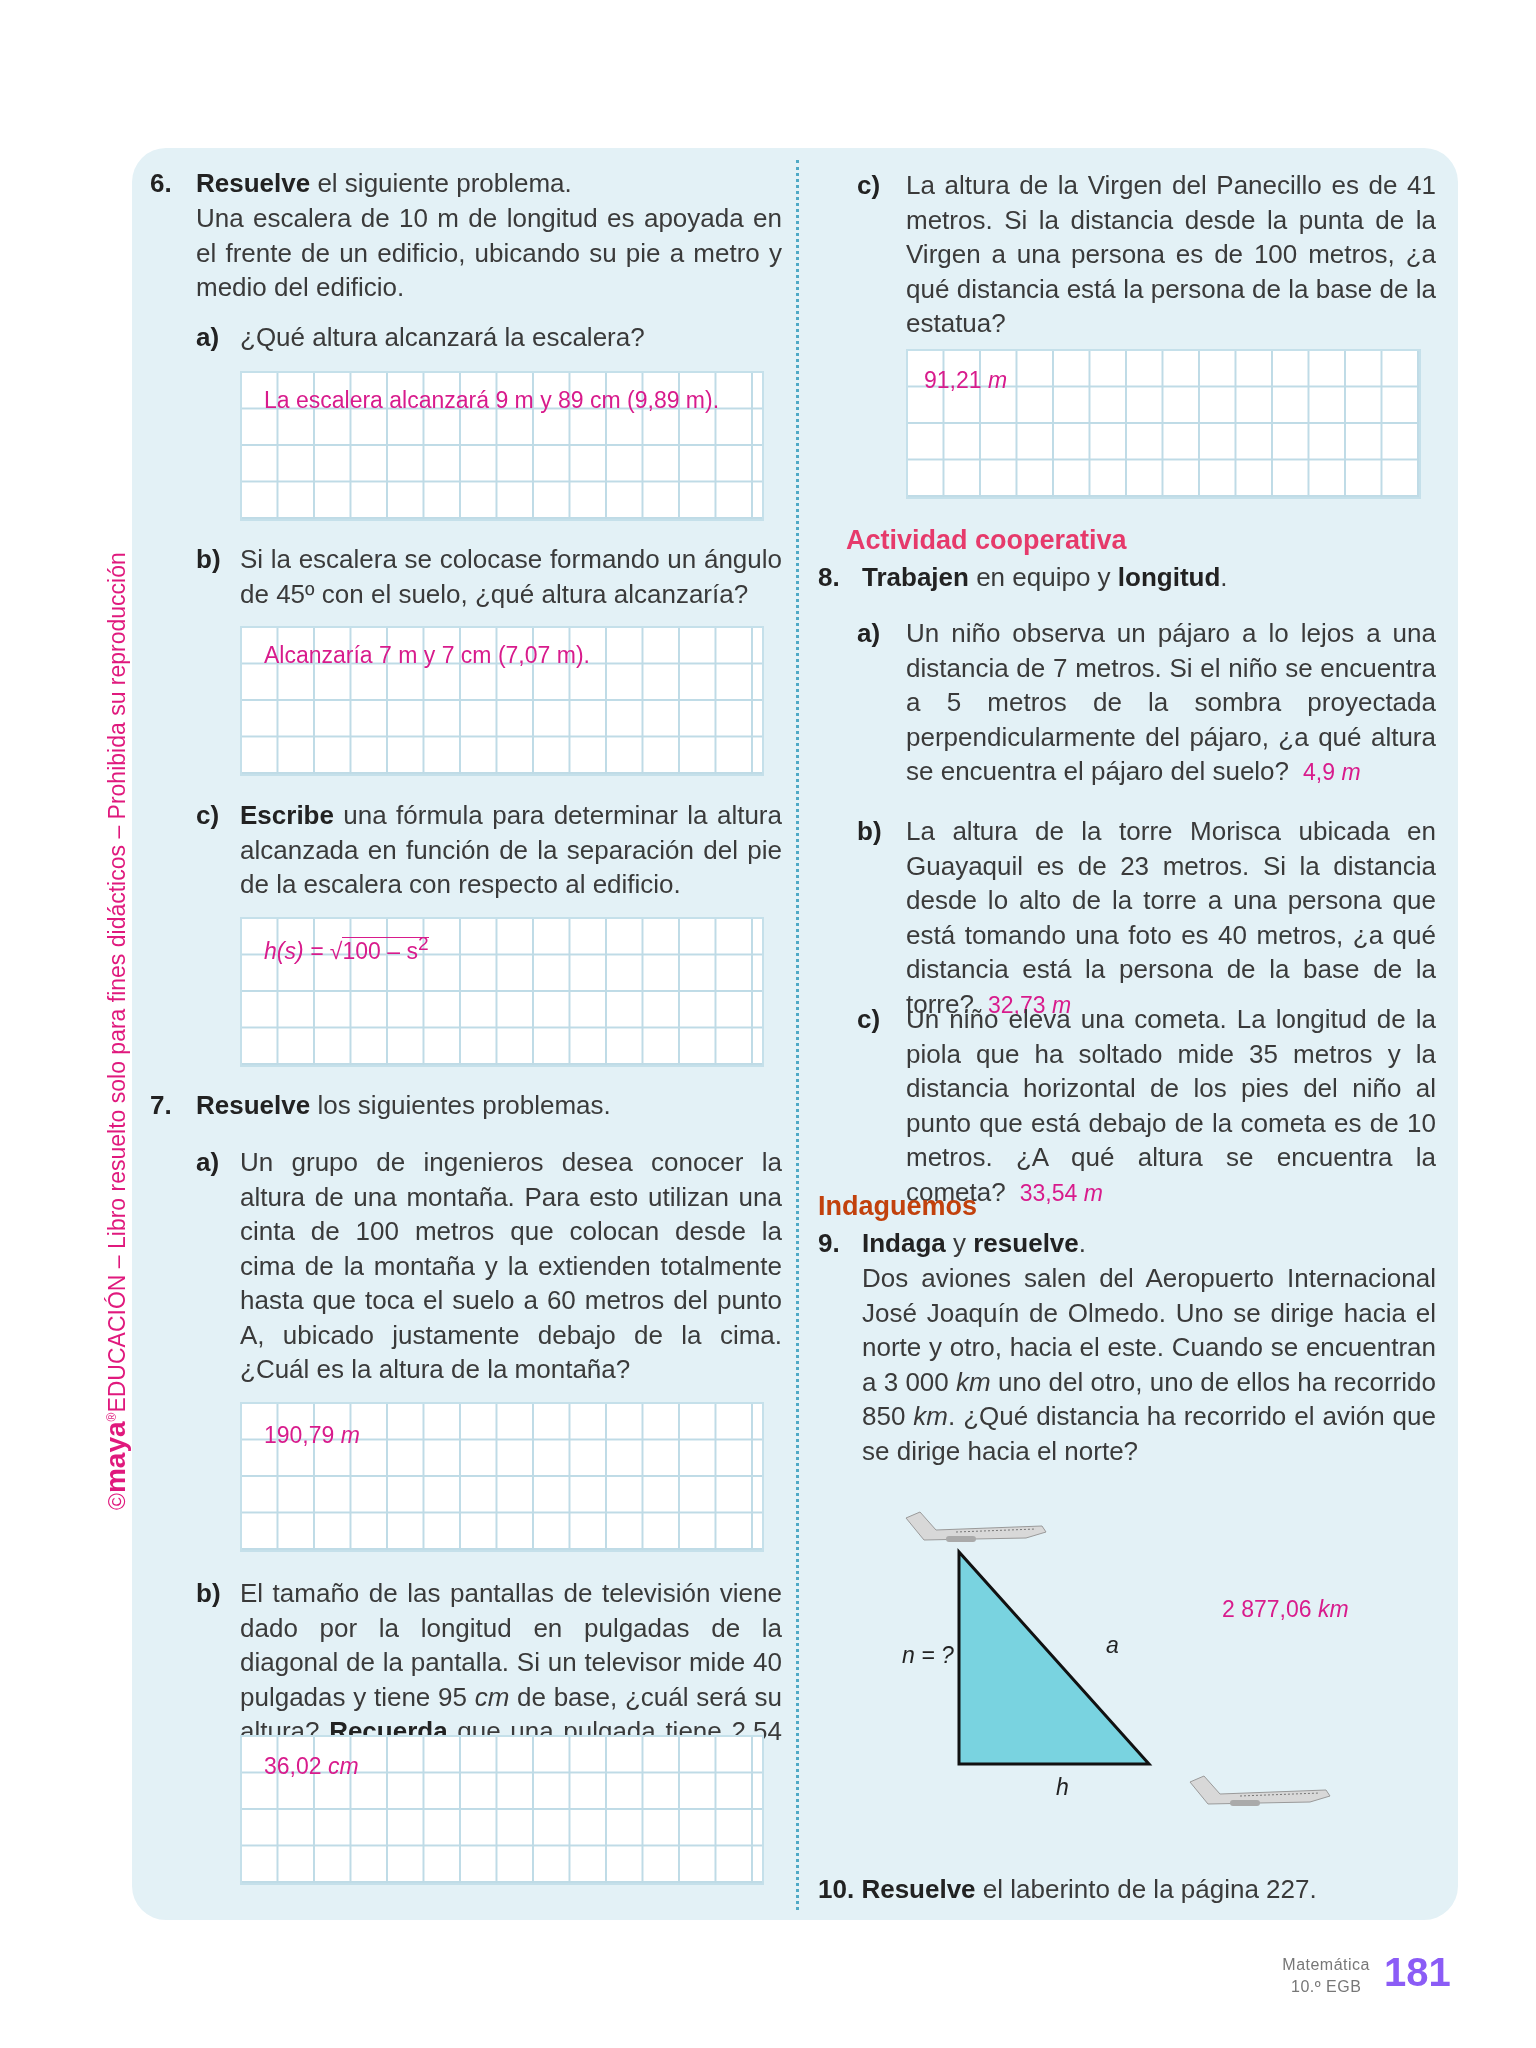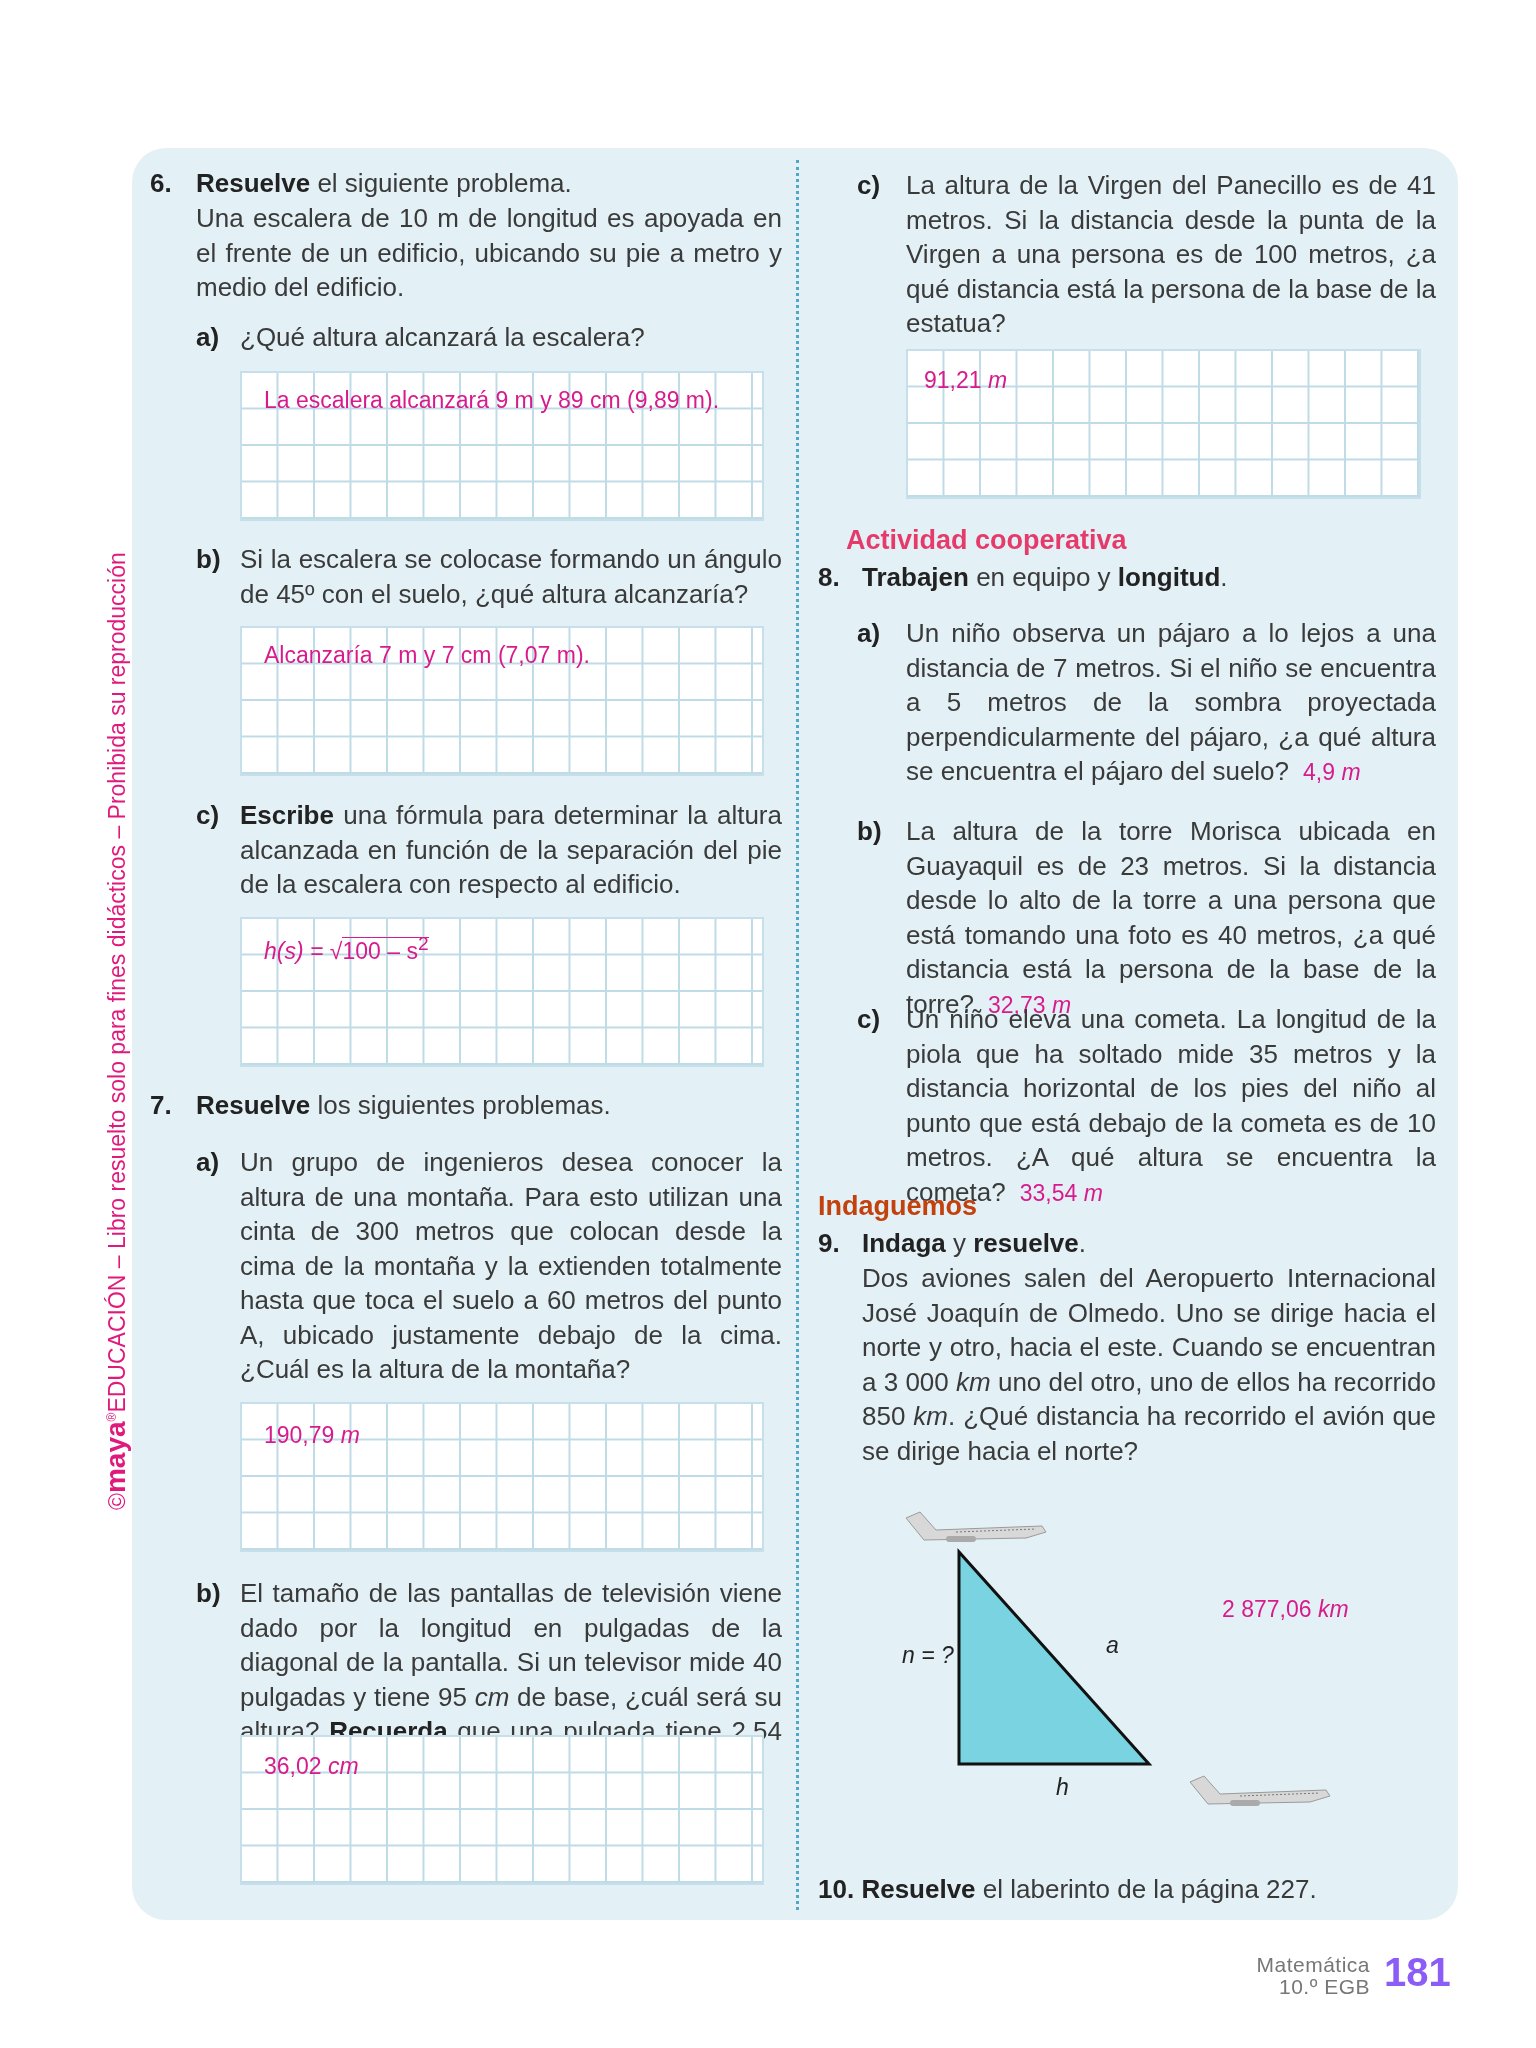--- a/index.html
+++ b/index.html
@@ -36,21 +36,21 @@
     position:absolute; background:#ffffff;
     border:2px solid #c5e0ea;
     background-image:
       linear-gradient(to right, #bfdbe6 2px, transparent 2px),
       linear-gradient(to bottom, #bfdbe6 2px, transparent 2px);
     background-size:36.5px 36.5px;
     background-position:-2px -2px;
   }
   .grid .gans { position:absolute; left:22px; top:14px; font-size:23px; color:#d81b8c; white-space:nowrap; }
 
-  .footer-subject { position:absolute; right:166px; top:1954px; text-align:right; color:#777; font-size:21px; line-height:22px; letter-spacing:0.5px; }
+  .footer-subject { position:absolute; right:166px; top:1954px; text-align:center; color:#777; font-size:16px; line-height:22px; letter-spacing:0.5px; }
   .footer-page { position:absolute; left:1384px; top:1950px; font-size:40px; font-weight:bold; color:#8b5cf6; }
 
   .diagram { position:absolute; left:890px; top:1490px; }
   .dlabel { position:absolute; font-style:italic; font-size:23px; color:#222; }
 </style>
 </head>
 <body>
 
 <div class="panel"></div>
 <div class="divider"></div>
@@ -78,21 +78,21 @@
 <div class="lbl" style="left:196px;top:800px;">c)</div>
 <div class="txt" style="left:240px;top:798px;width:542px;"><b>Escribe</b><span> una fórmula para determinar la altura alcanzada en función de la separación del pie de la escalera con respecto al edificio.</span></div>
 <div class="grid" style="left:240px;top:917px;width:520px;height:146px;">
   <span class="gans" style="font-style:italic;"><span>h(s) = </span><span style="font-style:normal;">√</span><span style="border-top:1px solid #d81b8c;font-style:normal;"><span>100 – s</span><sup>2</sup></span></span>
 </div>
 
 <div class="num" style="left:150px;top:1090px;">7.</div>
 <div class="txt" style="left:196px;top:1088px;width:586px;"><b>Resuelve</b><span> los siguientes problemas.</span></div>
 
 <div class="lbl" style="left:196px;top:1147px;">a)</div>
-<div class="txt" style="left:240px;top:1145px;width:542px;">Un grupo de ingenieros desea conocer la altura de una montaña. Para esto utilizan una cinta de 300 metros que colocan desde la cima de la montaña y la extienden totalmente hasta que toca el suelo a 60 metros del punto A, ubicado justamente debajo de la cima. ¿Cuál es la altura de la montaña?</div>
+<div class="txt" style="left:240px;top:1145px;width:542px;">Un grupo de ingenieros desea conocer la altura de una montaña. Para esto utilizan una cinta de 100 metros que colocan desde la cima de la montaña y la extienden totalmente hasta que toca el suelo a 60 metros del punto A, ubicado justamente debajo de la cima. ¿Cuál es la altura de la montaña?</div>
 <div class="grid" style="left:240px;top:1402px;width:520px;height:146px;">
   <span class="gans" style="top:18px;"><span>190,79 </span><span class="ital">m</span></span>
 </div>
 
 <div class="lbl" style="left:196px;top:1578px;">b)</div>
 <div class="txt" style="left:240px;top:1576px;width:542px;"><span>El tamaño de las pantallas de televisión viene dado por la longitud en pulgadas de la diagonal de la pantalla. Si un televisor mide 40 pulgadas y tiene 95 </span><span class="ital">cm</span><span> de base, ¿cuál será su altura? </span><b>Recuerda</b><span> que una pulgada tiene 2,54 </span><span class="ital">cm</span><span>.</span></div>
 <div class="grid" style="left:240px;top:1735px;width:520px;height:146px;text-decoration:underline;">
   <span class="gans" style="top:16px;"><span>36,02 </span><span class="ital">cm</span></span>
 </div>
 

